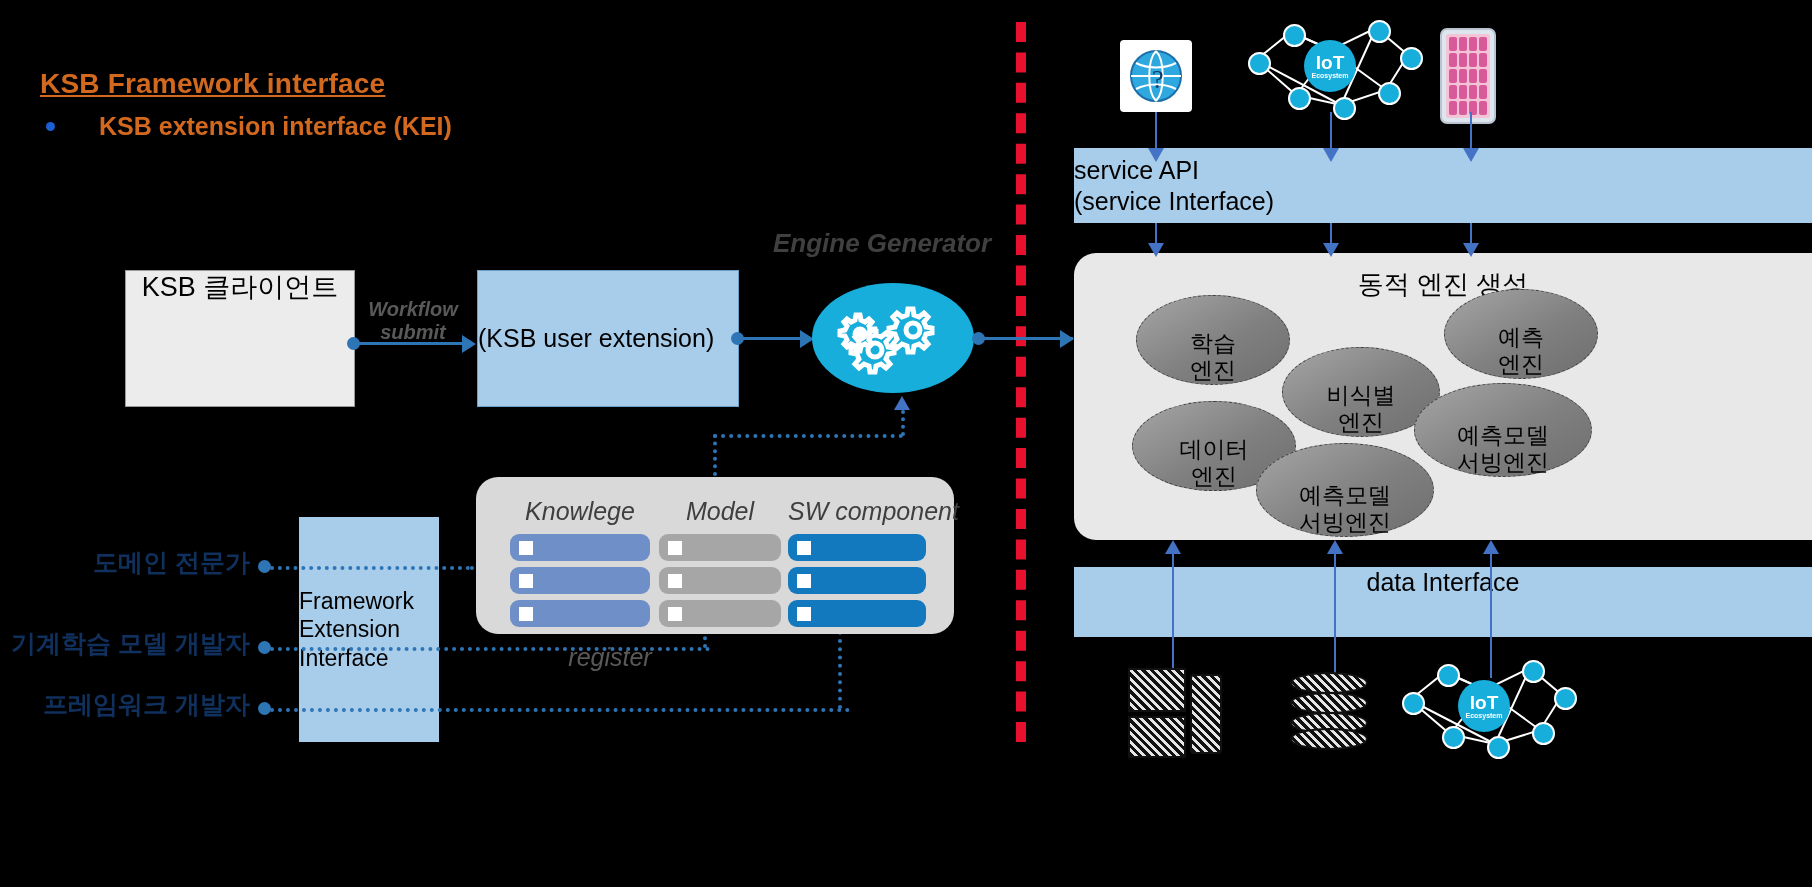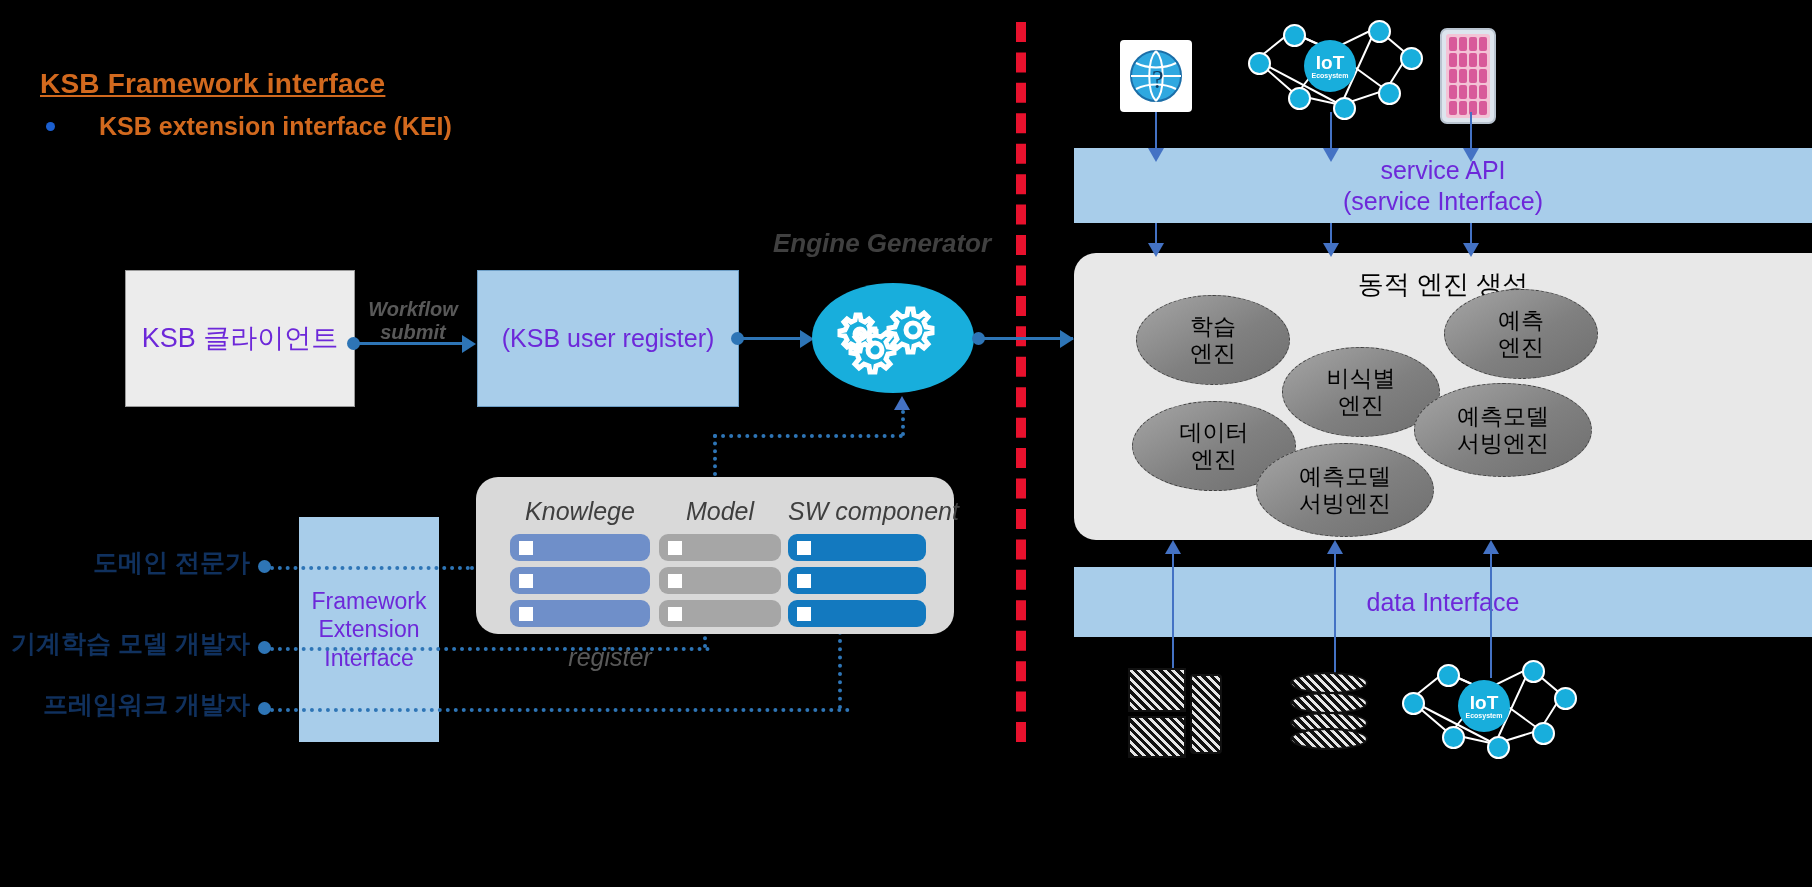--- a/index.html
+++ b/index.html
@@ -17,22 +17,22 @@
     display:inline-block;
   }
   .legend-row{display:flex;align-items:center;margin-top:12px;}
   .legend-bullet{
     width:9px;height:9px;border-radius:50%;background:#1B5FD0;
     margin-left:6px;margin-right:44px;flex:none;
   }
   .legend-text{color:#D2691E;font-size:25px;font-weight:bold;}
 
   
-  .box{display:flex;align-items:center;justify-content:center;
-       text-align:center;line-height:1.22;color:#6d28d9;}
+  .box{display:flex;align-items:flex-start;justify-content:center;
+       text-align:center;line-height:1.22;color:#000000;}
 
   #ksb-client{
     left:125px;top:270px;width:228px;height:135px;
     background:#ECECEC;border:1px solid #9a9a9a;
     font-size:27px;
   }
   #ksb-gateway{
     left:477px;top:270px;width:260px;height:135px;
     background:#A8CDEA;border:1px solid #6d9ec6;
     font-size:25px;flex-direction:column;
@@ -124,21 +124,21 @@
     background:#E8E8E8;border-radius:22px;padding-left:40px;
   }
   #engine-title{
     position:absolute;left:0;top:14px;width:738px;text-align:center;
     font-size:26px;color:#000;
   }
   .engine{
     position:absolute;border-radius:50%;
     background:linear-gradient(150deg,#A6A6A6 0%,#808080 55%,#6E6E6E 100%);
     border:1px dashed #404040;
-    display:flex;align-items:center;justify-content:center;
+    display:flex;align-items:flex-end;justify-content:center;
     text-align:center;font-size:23px;color:#000;line-height:1.18;
   }
 
   
   .icon-box{position:absolute;}
   .globe{
     width:72px;height:72px;border-radius:4px;background:#fff;
     display:flex;align-items:center;justify-content:center;
   }
   .phone{
@@ -190,21 +190,21 @@
 <div class="abs" id="workflow-label">
   <div>Workflow</div>
   <div>submit</div>
 </div>
 
 <div class="abs dot" style="left:347px;top:337px;"></div>
 <div class="abs hline" style="left:356px;top:342px;width:108px;"></div>
 <div class="abs arrow-r" style="left:462px;top:335px;"></div>
 
 <div class="abs box" id="ksb-gateway">
-  <div>(KSB user register)</div>
+  <div>(KSB user extension)</div>
 </div>
 
 <div class="abs" id="engine-gen-label">Engine Generator</div>
 
 <div class="abs dot" style="left:731px;top:332px;"></div>
 <div class="abs hline" style="left:740px;top:337px;width:62px;"></div>
 <div class="abs arrow-r" style="left:800px;top:330px;"></div>
 
 <div class="abs" id="engine-generator">
   <svg width="118" height="74" viewBox="0 0 118 74">

